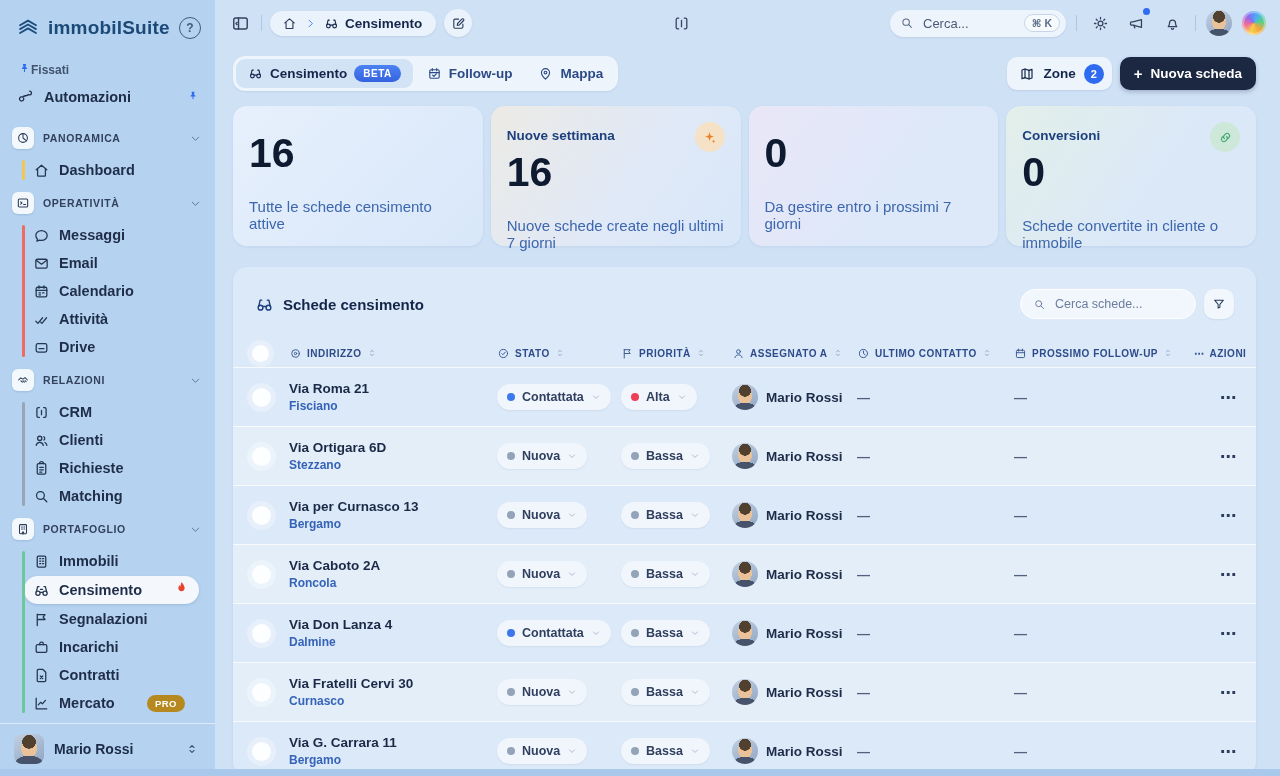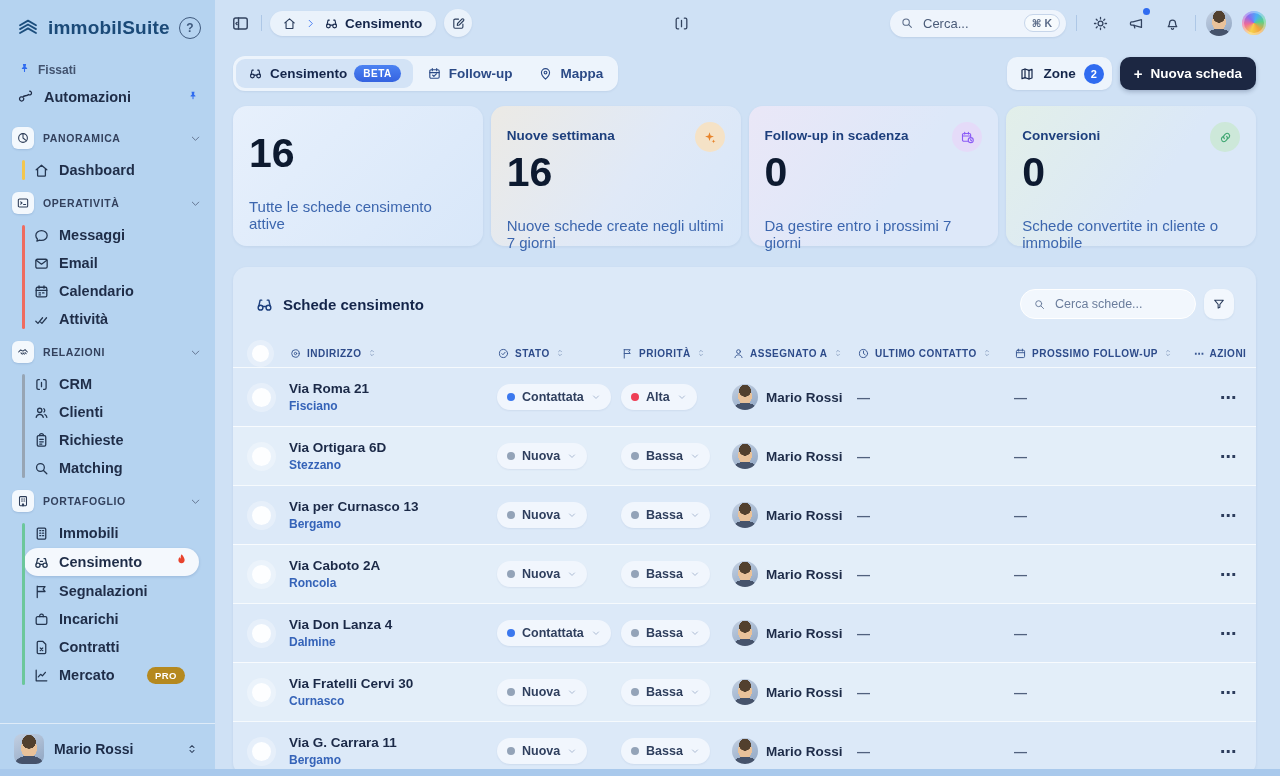--- a/index.html
+++ b/index.html
@@ -6,21 +6,21 @@
     font-family:"Liberation Sans","DejaVu Sans",sans-serif;-webkit-font-smoothing:antialiased;}
   .app{position:relative;width:1280px;height:776px;display:flex;background:#cfe1f5;}
   svg.ic{fill:none;stroke:currentColor;stroke-width:1.8;stroke-linecap:round;stroke-linejoin:round;display:block;}
   
   .sidebar{width:215px;min-width:215px;height:100%;background:#b5d3f0;display:flex;flex-direction:column;box-sizing:border-box;}
   .logo-row{display:flex;align-items:center;gap:8px;padding:16px 14px 6px 16px;}
   .logo-mark{color:#1c4e7d;}
   .logo-text{font-size:19px;font-weight:700;color:#1b4a78;letter-spacing:.2px;flex:1;}
   .help-btn{width:20px;height:20px;border-radius:50%;border:1.6px solid #3f5a7e;color:#3f5a7e;
     display:flex;align-items:center;justify-content:center;font-size:12px;font-weight:700;}
-  .fissati-row{display:flex;align-items:center;gap:7px;padding:16px 16px 2px 18px;
+  .fissati-row{display:flex;align-items:center;gap:0;padding:16px 16px 2px 18px;
     font-size:12px;font-weight:700;color:#42536f;}
   .pin-ic{color:#2f6bf0;}
   .auto-row{display:flex;align-items:center;gap:9px;padding:8px 16px 4px 18px;
     font-size:14.5px;font-weight:600;color:#1f2d48;}
   .auto-row .grow{flex:1;}
   .sb-nav{flex:1;padding:10px 0 0 0;overflow:hidden;}
   .sb-sec-head{display:flex;align-items:center;gap:9px;padding:5px 14px 5px 12px;margin-top:3px;}
   .sec-ic-box{width:22px;height:22px;border-radius:6px;background:#f3f8fd;color:#2c3c58;
     display:flex;align-items:center;justify-content:center;box-shadow:0 1px 2px rgba(30,60,120,.15);}
   .sec-label{flex:1;font-size:10.5px;font-weight:700;letter-spacing:.6px;color:#33415d;}
@@ -253,20 +253,29 @@
           <span>Calendario</span>
         </a>
         <a class="sb-item">
           <span class="itic">
               <svg class="ic" width="17" height="17" viewBox="0 0 24 24">
                 <path d="M4 14.5l3 3 6.5-8M10.8 15.7l1.8 1.8 6.5-8"></path>
               </svg>
             </span>
           <span>Attività</span>
         </a>
+        <a class="sb-item">
+          <span class="itic">
+              <svg class="ic" width="17" height="17" viewBox="0 0 24 24">
+                <rect x="4.5" y="6.5" width="15" height="12" rx="2.5"></rect>
+                <path d="M8.5 13.5h7"></path>
+              </svg>
+            </span>
+          <span>Drive</span>
+        </a>
       </div>
 
       <div class="sb-sec-head">
         <span class="sec-ic-box">
           <svg class="ic" width="14" height="14" viewBox="0 0 24 24">
               <path d="M4.5 12l3.5-3.5 4 2 3.5-2.5 4 4M8.5 13.5l2.3 2.3M12 13.5l2.3 2.3M15.5 13l2 2"></path>
             </svg>
         </span>
         <span class="sec-label">RELAZIONI</span>
         <span class="sec-chev">
@@ -557,31 +566,20 @@
               <svg width="15" height="15" viewBox="0 0 24 24">
                   <path fill="#e8832a" d="M12 3.5l1.7 5.3 5.3 1.7-5.3 1.7L12 17.5l-1.7-5.3L5 10.5l5.3-1.7z"></path>
                   <path fill="#e8832a" d="M18.5 15l.8 2.2 2.2.8-2.2.8-.8 2.2-.8-2.2-2.2-.8 2.2-.8z"></path>
                 </svg>
             </span>
           </div>
           <div class="stat-value">16</div>
           <div class="stat-sub">Nuove schede create negli ultimi 7 giorni</div>
         </div>
         <div class="stat-card c3">
-          <div class="stat-top">
-            <span class="stat-title">Follow-up in scadenza</span>
-            <span class="stat-ic" style="background-color: rgb(229, 219, 249);">
-              <svg class="ic" width="15" height="15" viewBox="0 0 24 24" style="color:#8b5cf6">
-                  <rect x="4" y="5.5" width="13" height="12.5" rx="2"></rect>
-                  <path d="M7.5 3.5v3M13.5 3.5v3M4 9.5h13"></path>
-                  <circle cx="17.2" cy="16.2" r="4" fill="#e5dbf9"></circle>
-                  <path d="M17.2 14.6v1.7l1.3 1"></path>
-                </svg>
-            </span>
-          </div>
           <div class="stat-value">0</div>
           <div class="stat-sub">Da gestire entro i prossimi 7 giorni</div>
         </div>
         <div class="stat-card c4">
           <div class="stat-top">
             <span class="stat-title">Conversioni</span>
             <span class="stat-ic" style="background-color: rgb(205, 232, 217);">
               <svg class="ic" width="15" height="15" viewBox="0 0 24 24" style="color:#3da56f">
                   <path d="M10.2 13.8a4 4 0 0 1 0-5.6l2-2a4 4 0 0 1 5.6 5.6l-1.4 1.4M13.8 10.2a4 4 0 0 1 0 5.6l-2 2a4 4 0 0 1-5.6-5.6l1.4-1.4"></path>
                 </svg>

